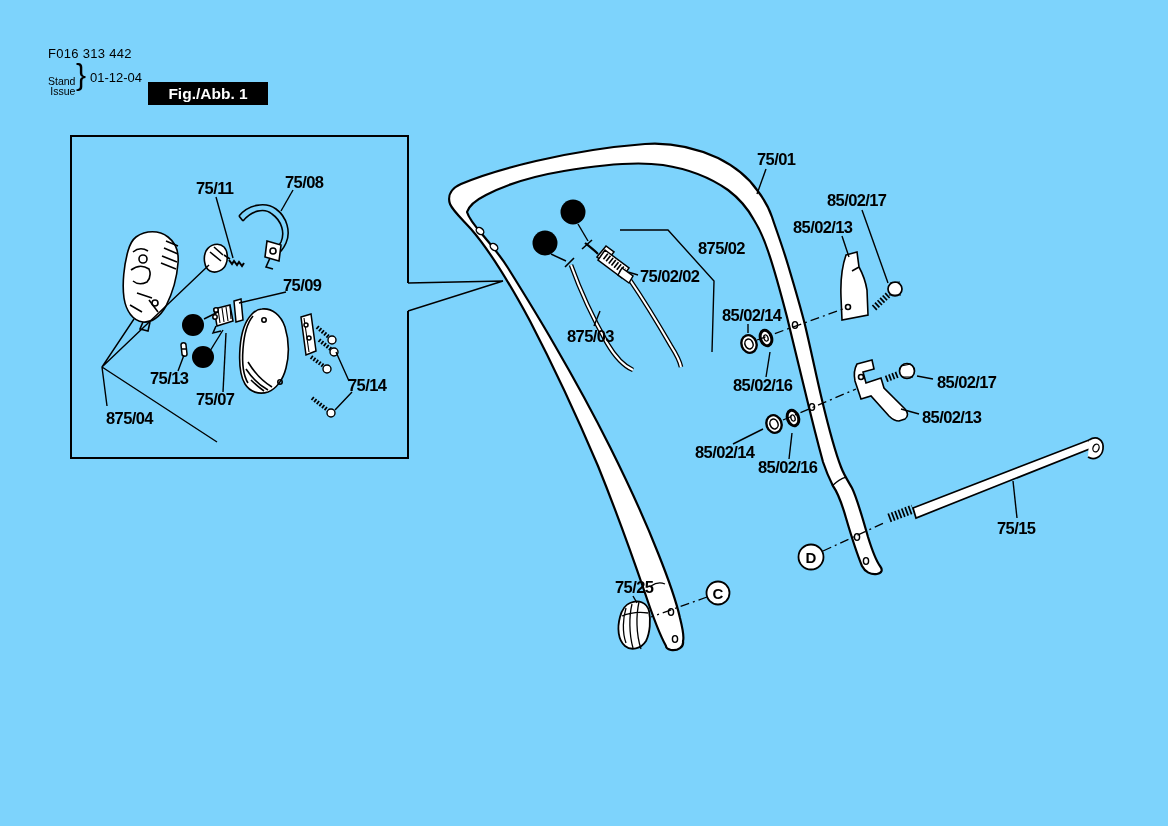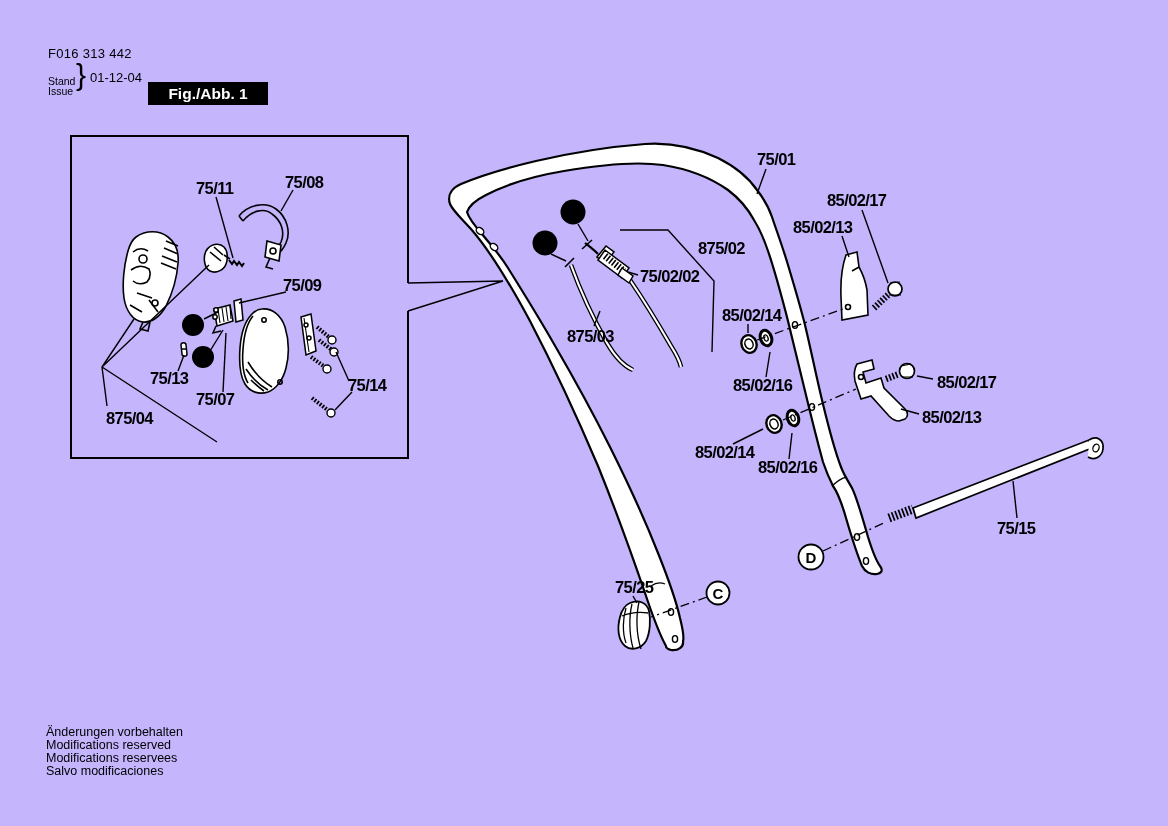--- a/index.html
+++ b/index.html
@@ -1,17 +1,17 @@
 <!DOCTYPE html>
 <html><head>
 <meta charset="utf-8">
 <style>
   html,body{margin:0;padding:0;background:#fff;}
-  #page{position:relative;width:1168px;height:826px;background:#c4b5fd;overflow:hidden;
-        font-family:"Liberation Sans",sans-serif;color:#000;}
+  #page{position:relative;width:1168px;height:826px;background:#7dd3fc;overflow:hidden;
+        font-family:"Liberation Sans",sans-serif;color:#000;text-align:right;}
   #diagram{position:absolute;left:0;top:0;}
   .hdr{position:absolute;white-space:nowrap;}
   #part-number{left:48px;top:46px;font-size:13px;letter-spacing:.3px;}
   #stand-issue{left:48px;top:77px;font-size:10.5px;line-height:9.5px;}
   #brace{left:76px;top:58px;font-size:30px;font-weight:400;}
   #issue-date{left:90px;top:70px;font-size:13px;}
   #fig-box{left:148px;top:66px;width:120px;height:23px;background:#000;color:#fff;
            display:flex;align-items:center;justify-content:center;
            font-size:15.5px;font-weight:bold;margin-top:16px;}
   #footer{position:absolute;left:46px;top:726px;font-size:12.5px;line-height:13px;}
@@ -307,20 +307,14 @@
     <text class="lbl" x="722" y="321">85/02/14</text>
     <text class="lbl" x="733" y="391">85/02/16</text>
     <text class="lbl" x="695" y="458">85/02/14</text>
     <text class="lbl" x="758" y="473">85/02/16</text>
     <text class="lbl" x="937" y="388">85/02/17</text>
     <text class="lbl" x="922" y="423">85/02/13</text>
     <text class="lbl" x="997" y="534">75/15</text>
     <text class="lbl" x="615" y="593">75/25</text>
   </svg>
 
-  <div id="footer">
-    <div>Änderungen vorbehalten</div>
-    <div>Modifications reserved</div>
-    <div>Modifications reservees</div>
-    <div>Salvo modificaciones</div>
-  </div>
 
 </div>
 
 </body></html>

